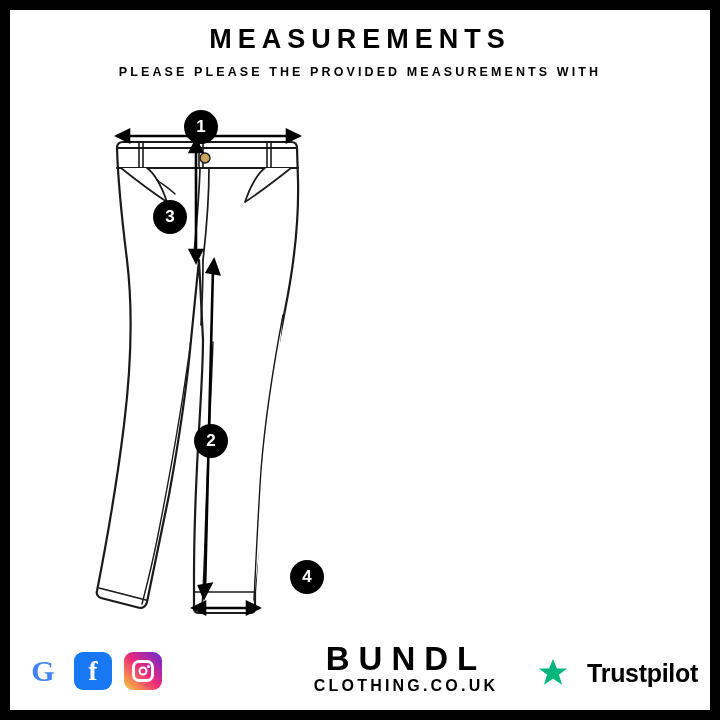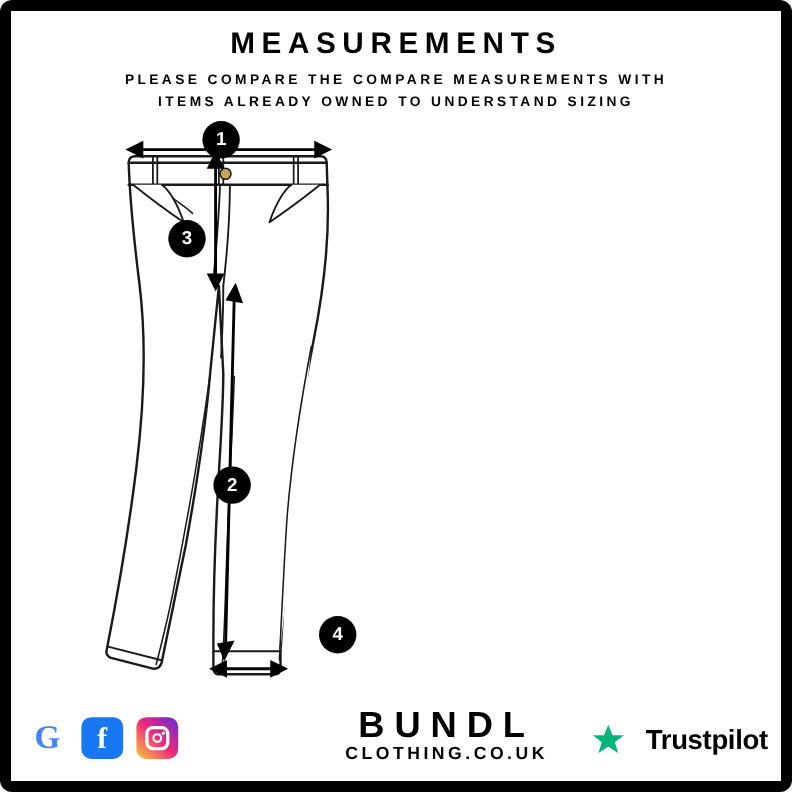--- a/index.html
+++ b/index.html
@@ -10,21 +10,20 @@
   body {
     font-family: "Liberation Sans", sans-serif;
   }
   #page {
     position: relative;
     width: 720px;
     height: 720px;
     background: #ffffff;
     box-sizing: border-box;
     overflow: hidden;
-    border-radius: 11px;
   }
   
   #frame-border {
     position: absolute;
     left: 0; top: 0;
     width: 720px; height: 720px;
     border: 10px solid #000000;
     box-sizing: border-box;
     pointer-events: none;
   }
@@ -224,22 +223,21 @@
 </head>
 <body>
 
 <div id="page">
 
   <div id="frame-border"></div>
 
   <div id="header">
     <div id="title">MEASUREMENTS</div>
     <div id="sub-wrap">
-      <div class="subtitle">PLEASE COMPARE THE COMPARE MEASUREMENTS WITH</div>
-      <div class="subtitle">ITEMS ALREADY OWNED TO UNDERSTAND SIZING</div>
+      <div class="subtitle">PLEASE PLEASE THE PROVIDED MEASUREMENTS WITH</div>
     </div>
   </div>
 
   <div id="jeans-area">
     <svg id="jeans-svg" width="300" height="520" viewBox="0 0 300 520">
       <g fill="#ffffff" stroke="#1a1a1a" stroke-width="2.2" stroke-linejoin="round" stroke-linecap="round">
 
         <path d="M22 38
                  C 22 34, 24 32, 28 32
                  L 196 32

